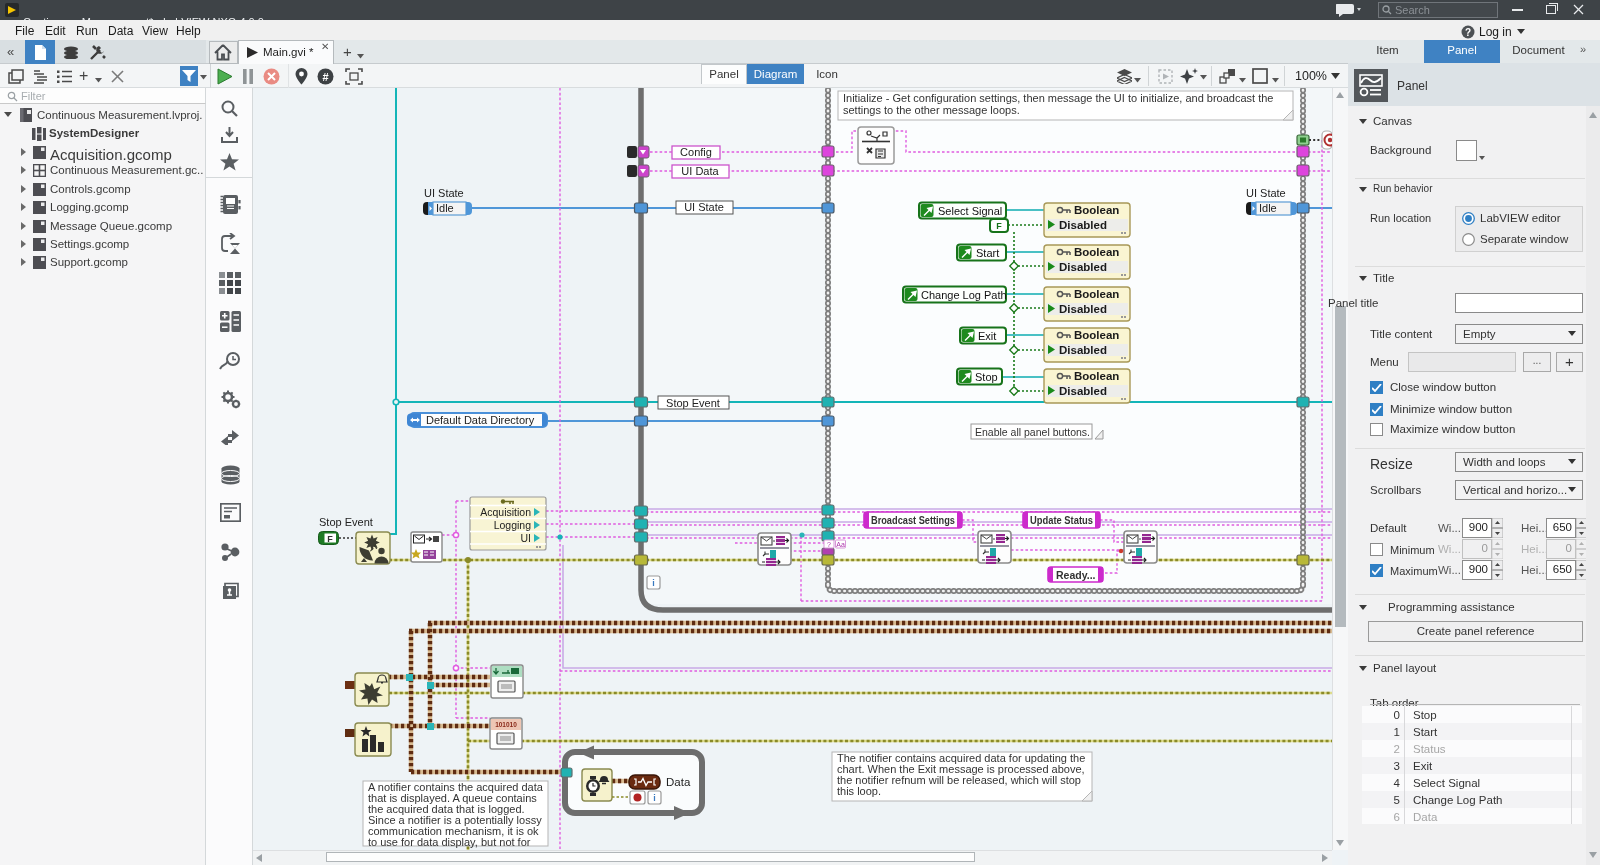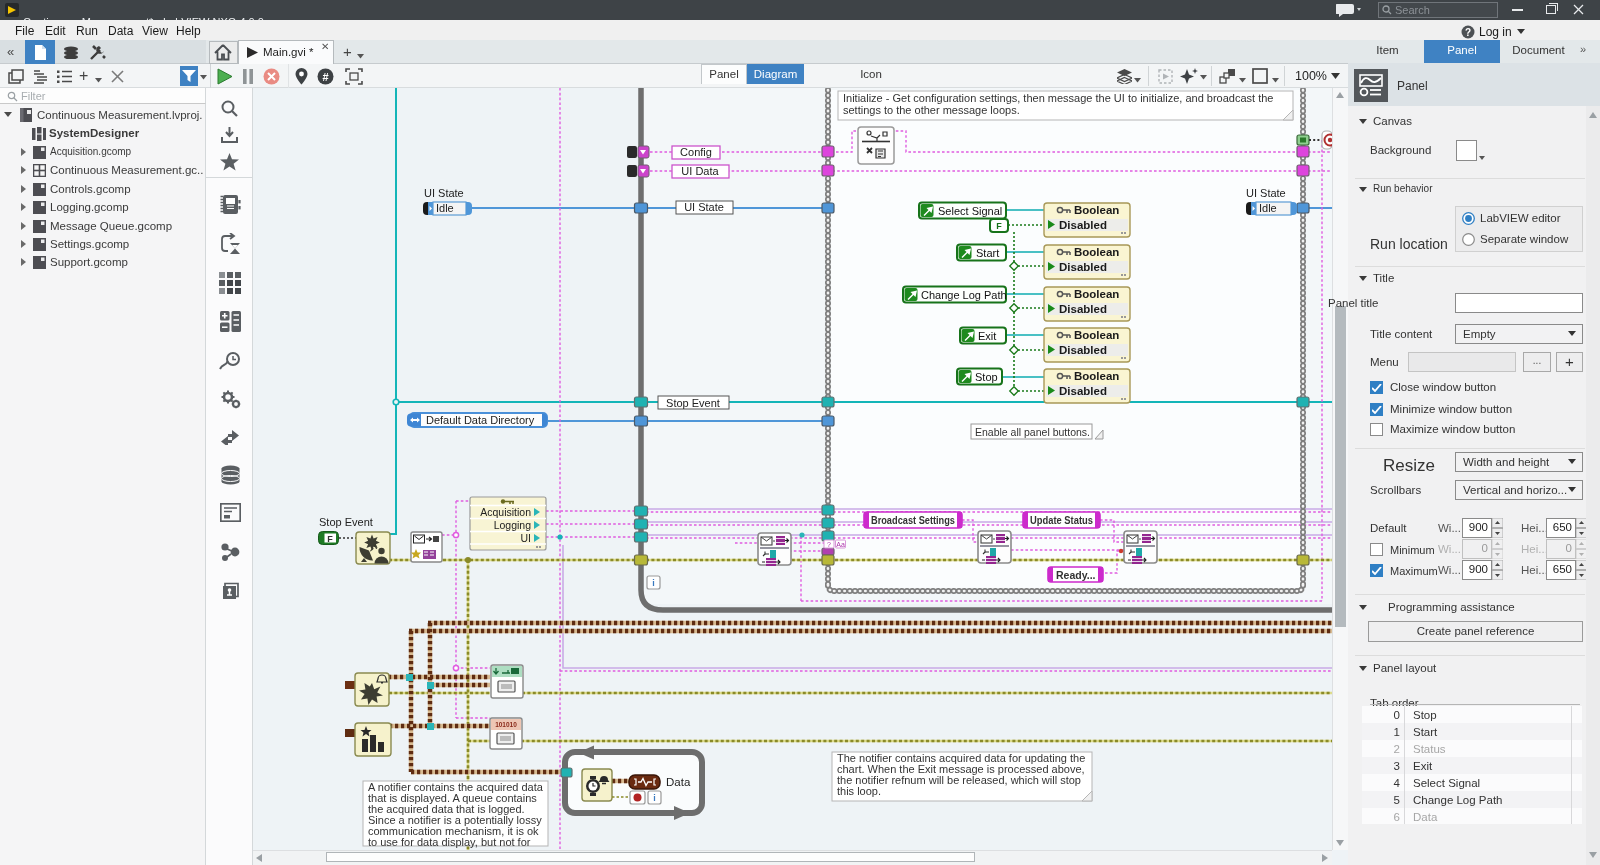--- a/index.html
+++ b/index.html
@@ -149,21 +149,21 @@
     </svg>
 <svg class="abs" style="left:345px;top:68px;" width="18" height="17">
   <path d="M1,4 v-3 h4 M13,1 h4 v3 M17,13 v3 h-4 M5,16 h-4 v-3" fill="none" stroke="#4a4a4a" stroke-width="1.6"></path>
   <rect x="5" y="5" width="8" height="7" fill="none" stroke="#4a4a4a" stroke-width="1.3"></rect>
 </svg>
 
 <div class="abs" style="left:701px;top:64px;width:46px;height:20px;background:#fcfdfd;border:1px solid #c2c7ca;border-bottom:none;box-sizing:border-box;"></div>
 <div class="abs" style="left:701px;top:68px;width:46px;height:14px;font-size:11.5px;color:#333;text-align:center;">Panel</div>
 <div class="abs" style="left:747px;top:64px;width:57px;height:20px;background:#3f82c3;"></div>
 <div class="abs" style="left:747px;top:68px;width:57px;height:14px;font-size:11.5px;color:#fff;text-align:center;">Diagram</div>
-<div class="abs" style="left:804px;top:68px;width:46px;height:14px;font-size:11.5px;color:#333;text-align:center;padding-left:44px;">Icon</div>
+<div class="abs" style="left:804px;top:68px;width:46px;height:14px;font-size:11.5px;color:#333;text-align:center;">Icon</div>
 
 <svg class="abs" style="left:1117px;top:69px;" width="15" height="15">
   <polygon points="7.5,0 15,3.5 7.5,7 0,3.5" fill="#4a4a4a"></polygon>
   <polygon points="7.5,5.5 15,9 7.5,12.5 0,9" fill="none" stroke="#4a4a4a" stroke-width="1.2"></polygon>
   <polygon points="7.5,8.5 15,12 7.5,15.5 0,12" fill="none" stroke="#4a4a4a" stroke-width="1.2"></polygon>
 </svg>
 <svg class="abs" style="left:1134px;top:78px;" width="8" height="5">
       <polygon points="0,0 7,0 3.5,4.5" fill="#555"></polygon>
     </svg>
 <div class="abs" style="left:1148px;top:66px;width:1px;height:20px;background:#d0d4d6;"></div>
@@ -222,21 +222,21 @@
       <rect x="11" y="1" width="3" height="12" fill="#4d4d52"></rect>
     </svg>
 <div class="abs" style="left:49px;top:127px;font-size:11.5px;color:#3a3a3a;font-weight:bold;">SystemDesigner</div>
 <svg class="abs" style="left:20px;top:148px;" width="7" height="9">
       <polygon points="1,0 6,4 1,8" fill="#6a6a6a"></polygon>
     </svg>
 <svg class="abs" style="left:33px;top:146px;" width="13" height="13">
       <rect x="0" y="0" width="13" height="13" fill="#4d4d52"></rect>
       <rect x="8" y="1.5" width="3.5" height="3.5" fill="#ededee"></rect>
     </svg>
-<div class="abs" style="left:50px;top:146px;font-size:10px;color:#3a3a3a;">Acquisition.gcomp</div>
+<div class="abs" style="left:50px;top:146px;font-size:15px;color:#3a3a3a;">Acquisition.gcomp</div>
 <svg class="abs" style="left:20px;top:166px;" width="7" height="9">
       <polygon points="1,0 6,4 1,8" fill="#6a6a6a"></polygon>
     </svg>
 <svg class="abs" style="left:33px;top:164px;" width="13" height="13">
       <rect x="0.5" y="0.5" width="12" height="12" fill="none" stroke="#4d4d52" stroke-width="1.6"></rect>
       <line x1="6.5" y1="0" x2="6.5" y2="13" stroke="#4d4d52" stroke-width="1.6"></line>
       <line x1="0" y1="6.5" x2="13" y2="6.5" stroke="#4d4d52" stroke-width="1.6"></line>
     </svg>
 <div class="abs" style="left:50px;top:164px;width:153px;overflow:hidden;white-space:nowrap;font-size:11.5px;color:#3a3a3a;">Continuous Measurement.gc...</div>
 <svg class="abs" style="left:20px;top:185px;" width="7" height="9">
@@ -883,21 +883,21 @@
 <div class="abs" style="left:1456px;top:140px;width:21px;height:21px;background:#fff;border:1px solid #8a8a8a;box-sizing:border-box;"></div>
 <svg class="abs" style="left:1479px;top:156px;" width="7" height="5">
       <polygon points="0,0 6,0 3,4" fill="#555"></polygon>
     </svg>
 <div class="abs" style="left:1355px;top:178px;width:230px;height:1px;background:#dcdcdc;"></div>
 
 <svg class="abs" style="left:1359px;top:186px;" width="9" height="7">
       <polygon points="0,1 8,1 4,6" fill="#3a3a3a"></polygon>
     </svg>
 <div class="abs" style="left:1373px;top:183px;font-size:10px;color:#333;">Run behavior</div>
-<div class="abs" style="left:1370px;top:212px;font-size:14px;color:#333;margin-top:24px;">Run location</div>
+<div class="abs" style="left:1370px;top:212px;font-size:11px;color:#333;">Run location</div>
 <div class="abs" style="left:1455px;top:206px;width:128px;height:46px;background:#ececed;border:1px solid #d0d0d0;box-sizing:border-box;"></div>
 <svg class="abs" style="left:1462px;top:212px;" width="13" height="13">
       <circle cx="6.5" cy="6.5" r="5.8" fill="#fff" stroke="#2f7fc4" stroke-width="1.3"></circle>
       <circle cx="6.5" cy="6.5" r="3.4" fill="#2f7fc4"></circle>
     </svg>
 <div class="abs" style="left:1480px;top:212px;font-size:11.5px;color:#333;">LabVIEW editor</div>
 <svg class="abs" style="left:1462px;top:233px;" width="13" height="13">
       <circle cx="6.5" cy="6.5" r="5.8" fill="#fff" stroke="#8a8a8a" stroke-width="1.2"></circle>
     </svg>
 <div class="abs" style="left:1480px;top:233px;font-size:11.5px;color:#333;">Separate window</div>
@@ -925,23 +925,23 @@
     </svg>
 <div class="abs" style="left:1390px;top:381px;font-size:11.5px;color:#333;">Close window button</div>
 <div class="abs" style="left:1370px;top:403px;width:13px;height:13px;background:#2f7fc4;"></div>
 <svg class="abs" style="left:1372px;top:406px;" width="10" height="8">
       <polyline points="0,4 3,7 9,0" fill="none" stroke="#fff" stroke-width="1.8"></polyline>
     </svg>
 <div class="abs" style="left:1390px;top:403px;font-size:11.5px;color:#333;">Minimize window button</div>
 <div class="abs" style="left:1370px;top:423px;width:13px;height:13px;background:#fff;border:1px solid #8a8a8a;box-sizing:border-box;"></div>
 <div class="abs" style="left:1390px;top:423px;font-size:11.5px;color:#333;">Maximize window button</div>
 <div class="abs" style="left:1355px;top:448px;width:230px;height:1px;background:#dcdcdc;"></div>
-<div class="abs" style="left:1370px;top:456px;font-size:17px;color:#333;margin-left:13px;">Resize</div>
+<div class="abs" style="left:1370px;top:456px;font-size:14px;color:#333;">Resize</div>
 <div class="abs" style="left:1455px;top:452px;width:128px;height:20px;background:#f2f2f3;border:1px solid #8a8a8a;box-sizing:border-box;"></div>
-<div class="abs" style="left:1463px;top:456px;font-size:11.5px;color:#333;">Width and height</div>
+<div class="abs" style="left:1463px;top:456px;font-size:11.5px;color:#333;">Width and loops</div>
 <svg class="abs" style="left:1568px;top:459px;" width="9" height="6">
       <polygon points="0,0 8,0 4,5" fill="#333"></polygon>
     </svg>
 <div class="abs" style="left:1370px;top:484px;font-size:11.5px;color:#333;">Scrollbars</div>
 <div class="abs" style="left:1455px;top:480px;width:128px;height:20px;background:#f2f2f3;border:1px solid #8a8a8a;box-sizing:border-box;"></div>
 <div class="abs" style="left:1463px;top:484px;font-size:11.5px;color:#333;">Vertical and horizo...</div>
 <svg class="abs" style="left:1568px;top:487px;" width="9" height="6">
       <polygon points="0,0 8,0 4,5" fill="#333"></polygon>
     </svg>
 

